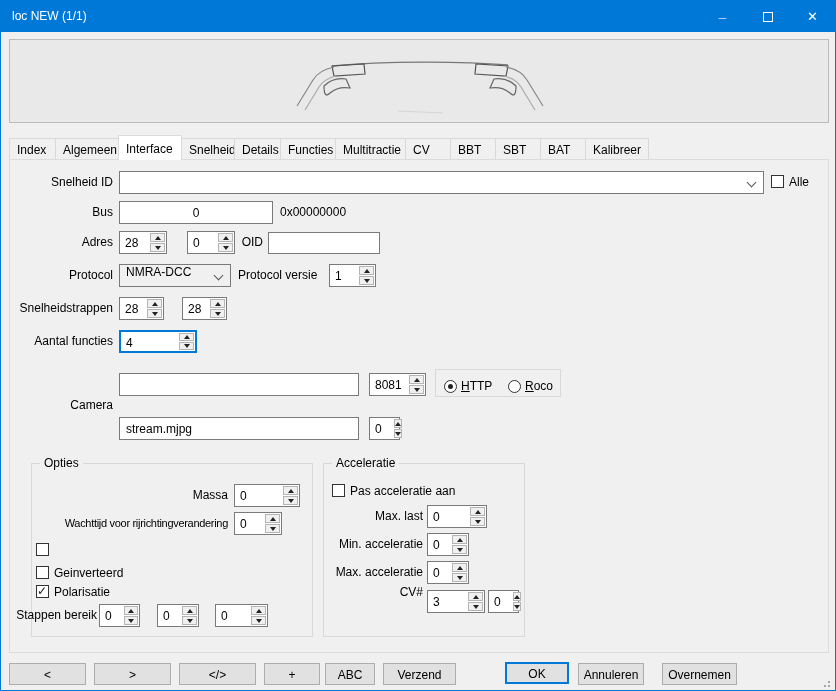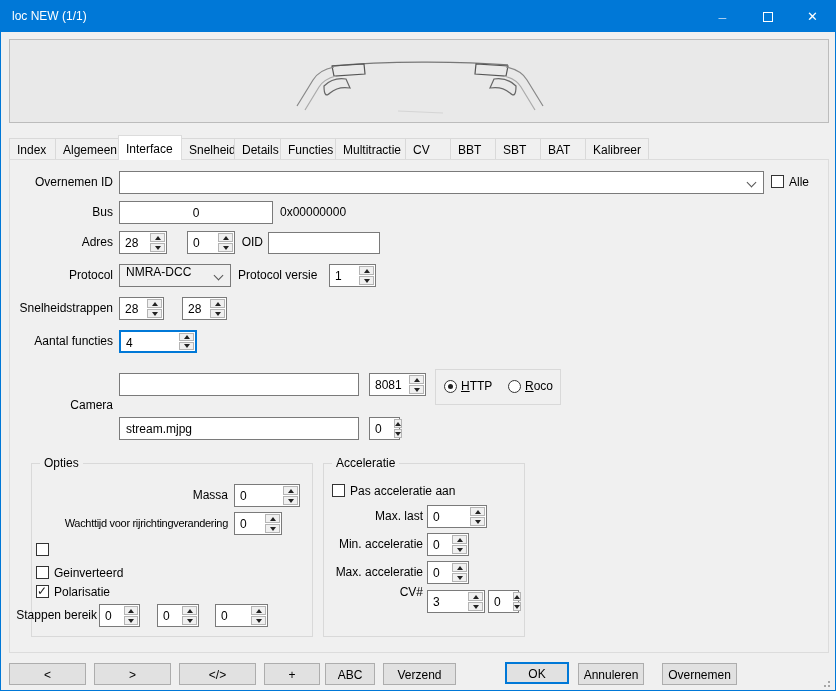--- a/index.html
+++ b/index.html
@@ -125,21 +125,21 @@
     <div class="tab" style="width:71px">Multitractie</div>
     <div class="tab" style="width:46px">CV</div>
     <div class="tab" style="width:46px">BBT</div>
     <div class="tab" style="width:46px">SBT</div>
     <div class="tab" style="width:46px">BAT</div>
     <div class="tab" style="width:64px">Kalibreer</div>
   </div>
 
   <div class="pane">
 
-    <span class="flbl" style="top:15px">Overnemen ID</span>
+    <span class="flbl" style="top:15px">Snelheid ID</span>
     <div class="combo" style="left:109px; top:11px; width:645px">
       <span></span>
       <span class="chev"></span>
     </div>
     <span class="cb" style="left:761px; top:15px"></span>
     <span class="lbl" style="left:779px; top:15px">Alle</span>
 
     <span class="flbl" style="top:45px">Bus</span>
     <input class="tf center" style="left: 109px; top: 41px; width: 154px;" value="0">
     <span class="lbl" style="left:270px; top:45px">0x00000000</span>
@@ -202,21 +202,21 @@
     </div>
 
     <input class="tf" style="left: 109px; top: 213px; width: 240px;" value="">
     <div class="spin" style="left:359px; top:213px; width:57px">
       <span class="val">8081</span>
       <span class="btns">
         <span class="sb up"></span>
         <span class="sb dn"></span>
       </span>
     </div>
-    <div class="rbox" style="left:425px; top:209px; width:126px; height:36px">
+    <div class="rbox" style="left:425px; top:209px; width:126px; height:28px">
       <span class="radio sel" style="left:8px; top:10px"></span>
       <span class="lbl" style="left:25px; top:9px"><span class="u">H</span><span>TTP</span></span>
       <span class="radio" style="left:72px; top:10px"></span>
       <span class="lbl" style="left:89px; top:9px"><span class="u">R</span><span>oco</span></span>
     </div>
     <span class="flbl" style="top:238px">Camera</span>
     <input class="tf" style="left: 109px; top: 257px; width: 240px;" value="stream.mjpg">
     <div class="spin" style="left:359px; top:257px; width:31px">
       <span class="val">0</span>
       <span class="btns">

